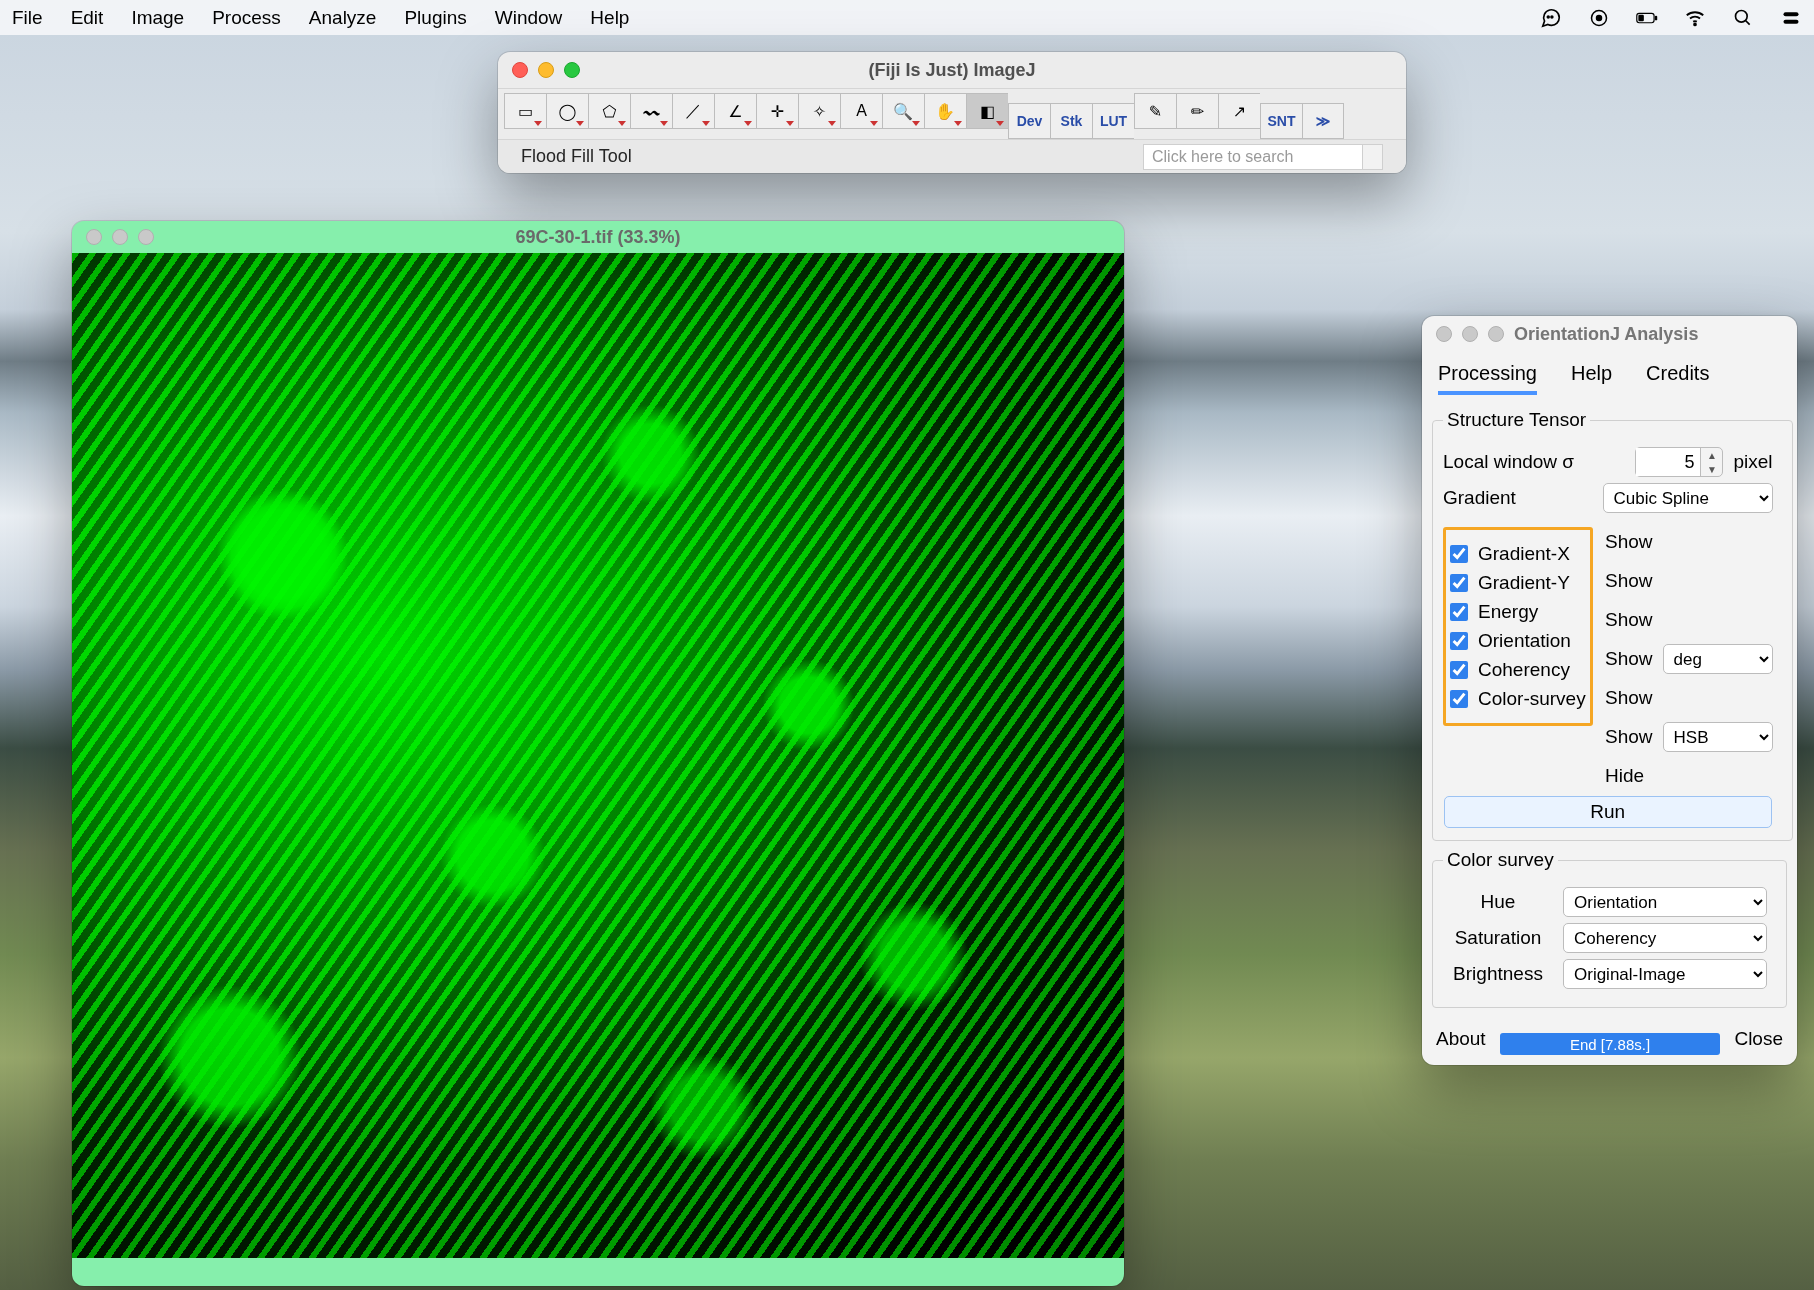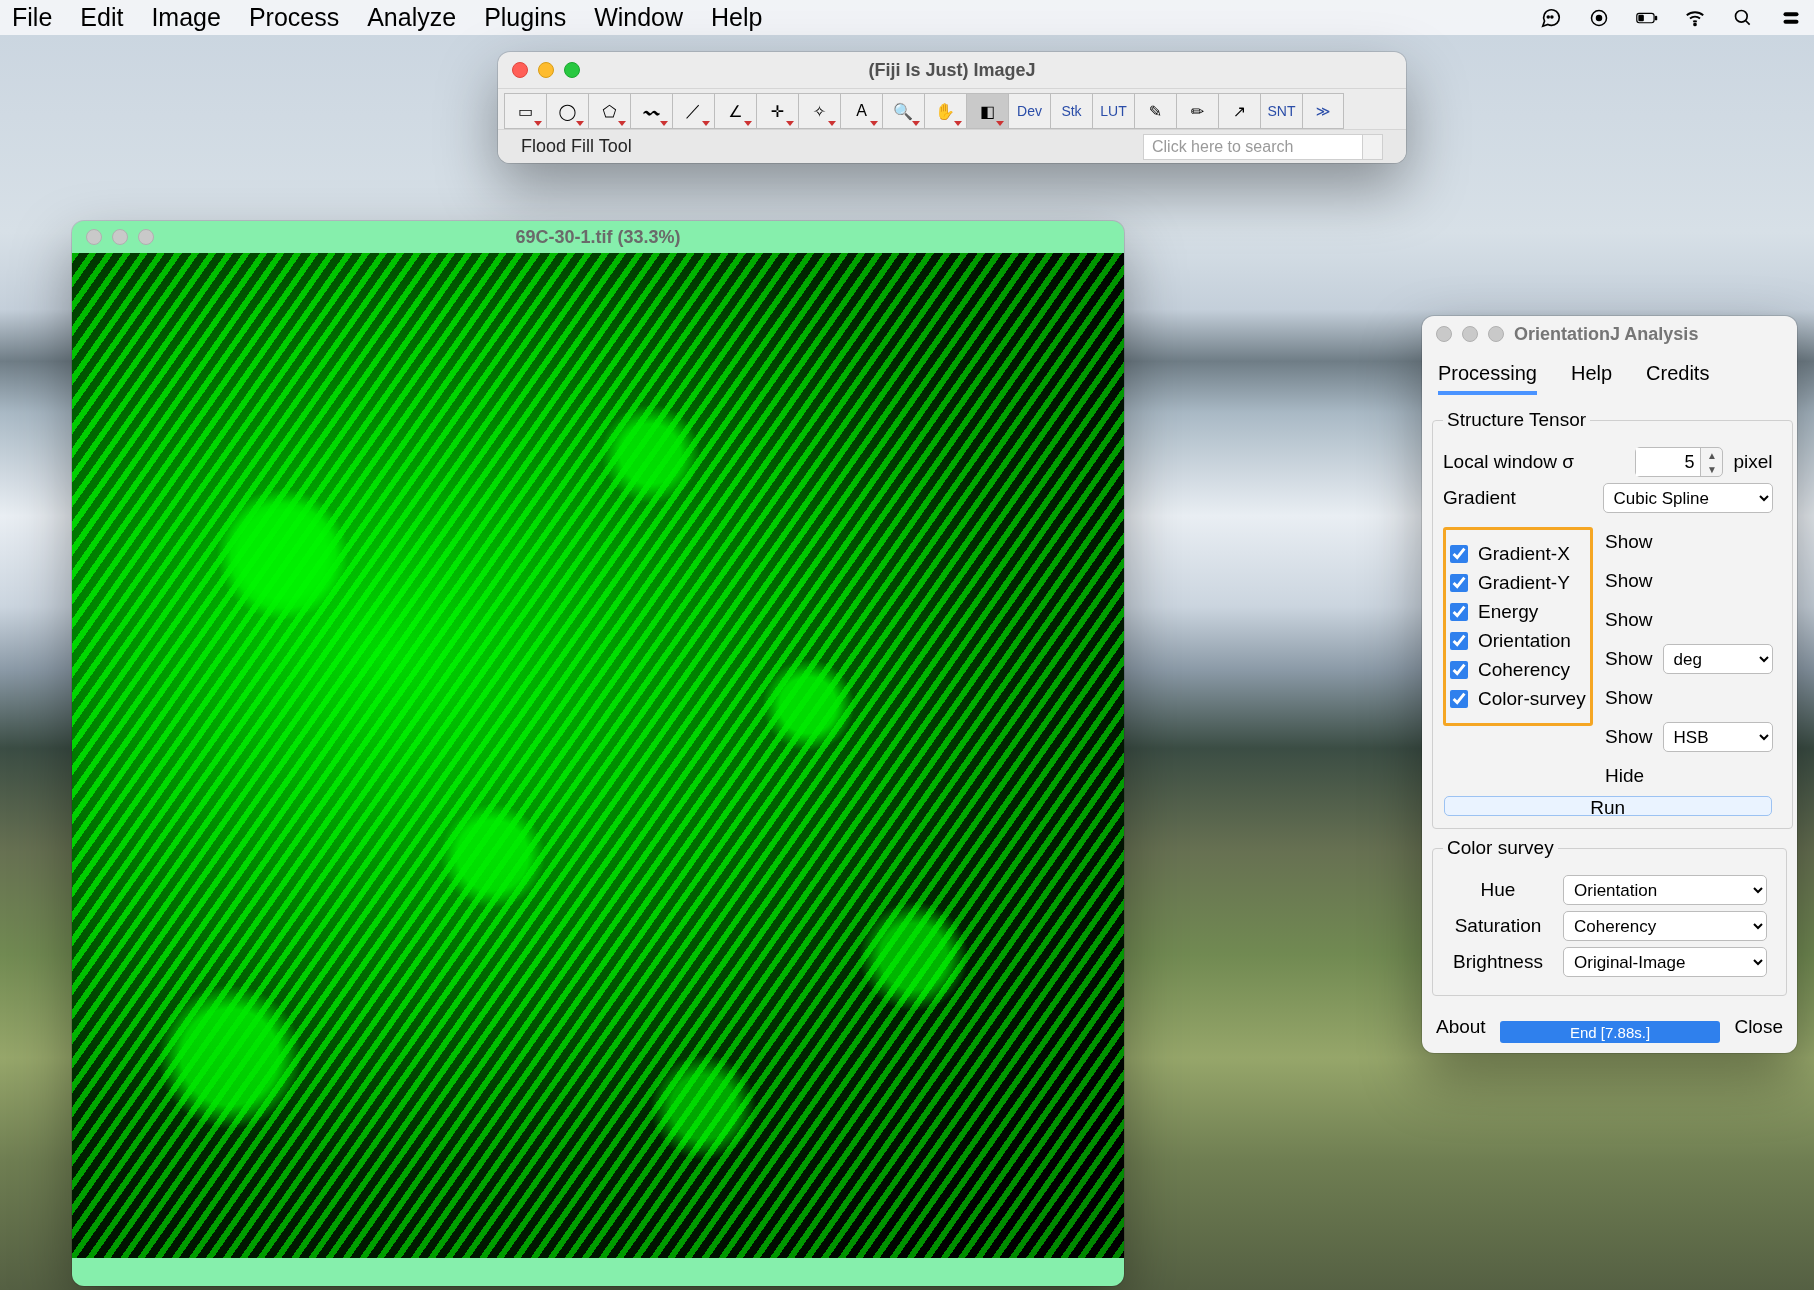--- a/index.html
+++ b/index.html
@@ -12,21 +12,21 @@
     position: relative;
     font-size: 18px;
     color: #000;
   }
 
   
   .menubar {
     position: absolute; top:0; left:0; right:0; height:35px;
     background: rgba(248,248,250,0.85);
     display:flex; align-items:center; padding:0 12px; gap:28px;
-    font-size:25px;
+    font-size:19px;
   }
   .menubar .menu-left { display:flex; gap:28px; }
   .menubar .menu-right { margin-left:auto; display:flex; gap:26px; align-items:center; }
   .menubar .status-icon { width:22px; height:22px; display:inline-flex; align-items:center; justify-content:center; }
 
   
   .mac-window {
     position:absolute; background:#ececec; border-radius:12px;
     box-shadow:0 25px 60px rgba(0,0,0,0.35), 0 0 0 1px rgba(0,0,0,0.12);
     overflow:hidden;
@@ -47,21 +47,21 @@
     border-top:1px solid #d5d5d5;
   }
   .tool-btn {
     width:42px; height:36px; border:1px solid #bdbdbd; background:#efefef;
     display:flex; align-items:center; justify-content:center; font-size:16px;
     border-right:none; position:relative;
   }
   .tool-btn:last-child { border-right:1px solid #bdbdbd; }
   .tool-btn.selected { background:#c9c9c9; }
   .tool-btn .caret { position:absolute; right:4px; bottom:2px; width:0;height:0;border-left:4px solid transparent;border-right:4px solid transparent;border-top:5px solid #c33; }
-  .tool-btn.text-tool { color:#2a4da8; font-weight:400; font-size:14px; }
+  .tool-btn.text-tool { color:#2a4da8; font-weight:700; font-size:14px;margin-top:10px; }
   #ij-window .statusbar {
     height:34px; background:#e8e8e8; border-top:1px solid #d5d5d5;
     display:flex; align-items:center; padding:0 23px; font-size:18px; color:#252525;
   }
   #ij-window .statusbar .search {
     margin-left:auto; height:26px; width:220px; border:1px solid #cfcfcf; background:#fff;
     font-size:16px; padding:0 8px; color:#9a9a9a; display:flex; align-items:center;
   }
   #ij-window .statusbar .search-drop { width:20px; height:26px; border:1px solid #cfcfcf; border-left:none; background:#f2f2f2;}
 
@@ -109,21 +109,21 @@
   .spin input { width:64px; height:28px; border:none; text-align:right; padding-right:6px; font-size:18px; background:#fff; }
   .spin .steppers { width:22px; height:28px; border-left:1px solid #bcbcbc; display:flex; flex-direction:column; }
   .spin .steppers div { flex:1; display:flex; align-items:center; justify-content:center; font-size:10px; color:#555;}
   select.sel { height:30px; border:1px solid #bcbcbc; border-radius:5px; background:#fff; font-size:17px; padding:0 6px; min-width:110px;}
   .highlight-box { border:3px solid #f5a623; border-radius:3px; padding:6px 4px; margin:8px 0 10px 0;}
   .chk-row { display:flex; align-items:center; gap:10px; margin:7px 0; font-size:19px;}
   .chk-row input[type=checkbox]{ width:18px; height:18px; accent-color:#2f80ed; }
   .show-col { display:flex; flex-direction:column; gap:7px; margin:7px 0 0 0; }
   .show-line { display:flex; align-items:center; gap:10px; height:32px; font-size:19px; }
   button.run-btn {
-    display:block; width:calc(100% - 2px); margin:4px auto 0 auto; height:20px;
+    display:block; width:calc(100% - 2px); margin:4px auto 0 auto; height:32px;
     background:#eaf3ff; border:1px solid #9cc2f2; border-radius:5px; font-size:19px; font-weight:500; cursor:pointer;
   }
   .bottom-row { display:flex; align-items:center; gap:14px; padding:6px 14px 0 14px; font-size:19px;}
   .progress { flex:1; height:22px; background:#2f80ed; color:#fff; font-size:15px; display:flex; align-items:center; justify-content:center; border-radius:3px;margin-top:11px;}
 </style>
 </head>
 <body>
 
 <div class="menubar">
   <div class="menu-left">

